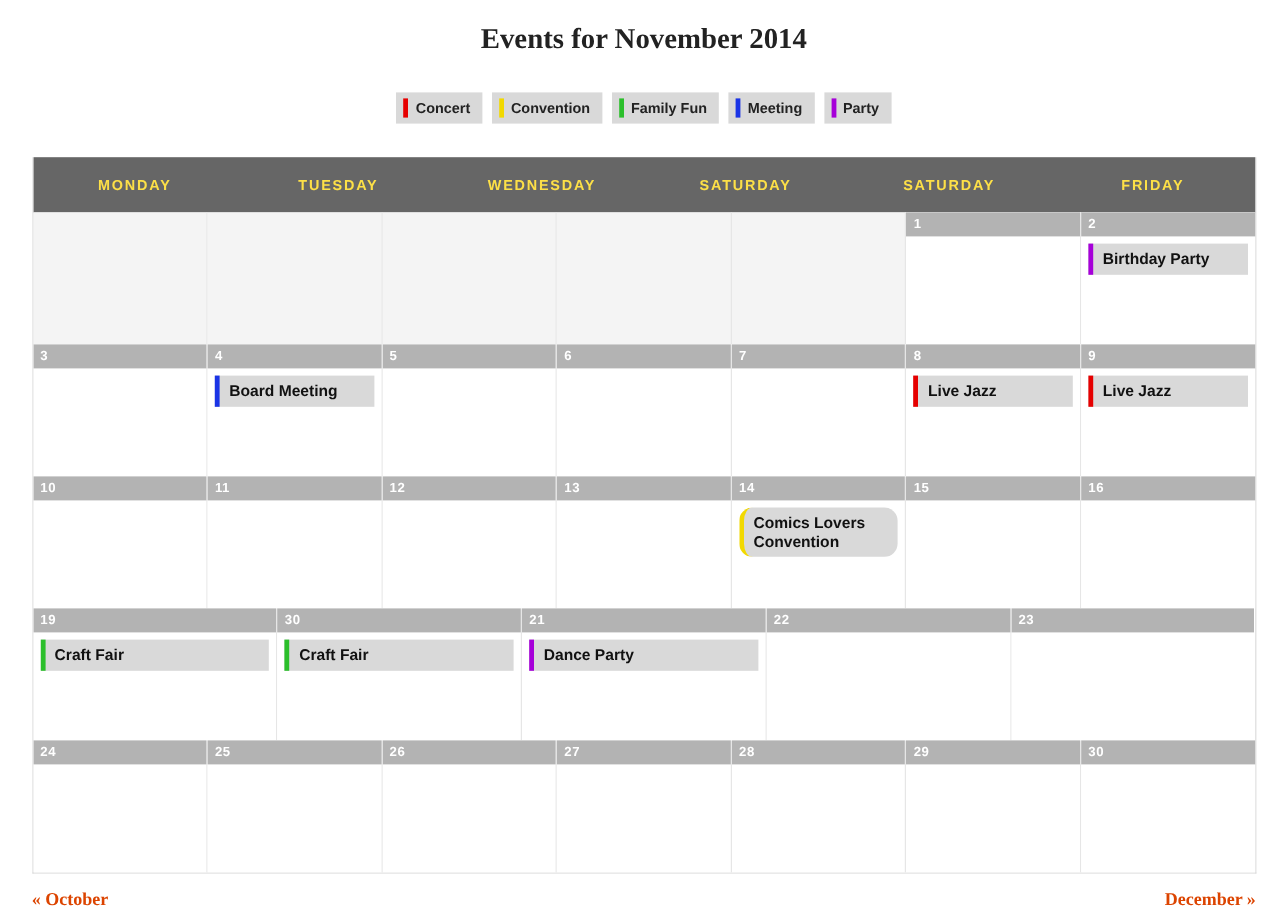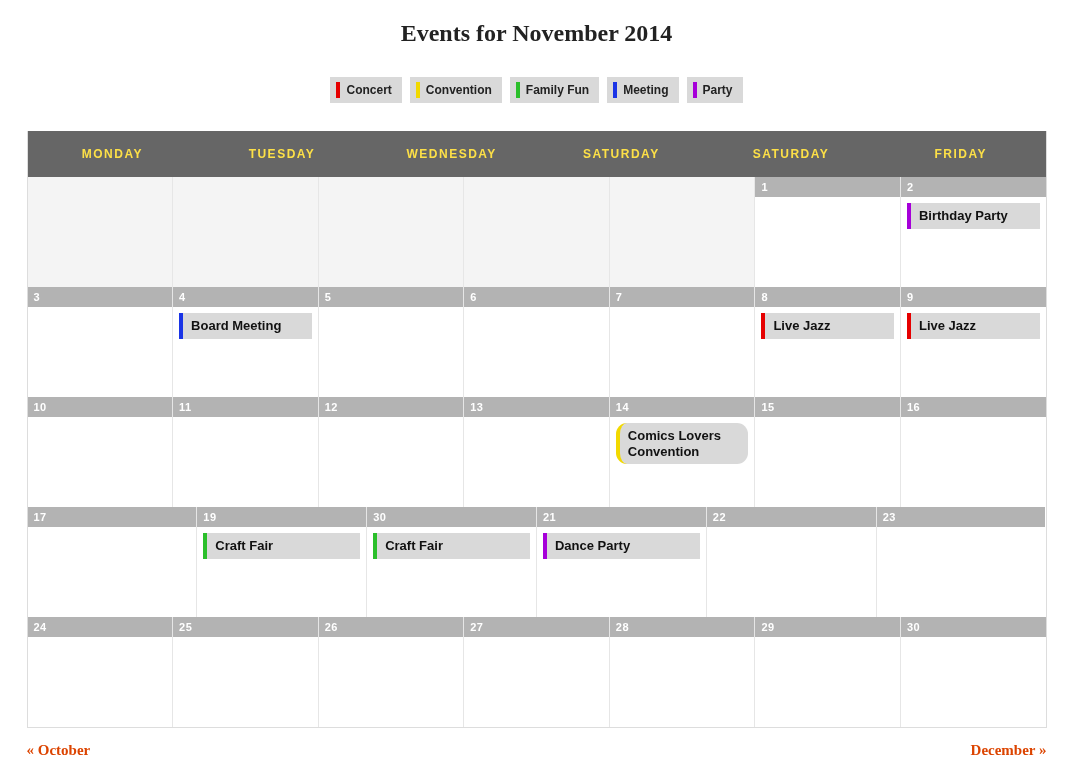--- a/index.html
+++ b/index.html
@@ -197,23 +197,20 @@
           </div>
           <div class="cal-cell">
             <span class="daynum">15</span>
           </div>
           <div class="cal-cell">
             <span class="daynum">16</span>
           </div>
         </div>
         <div class="cal-row">
           <div class="cal-cell">
-            <span class="daynum">17</span>
-          </div>
-          <div class="cal-cell">
             <span class="daynum">19</span>
             <div class="event" style="border-left-color: rgb(43, 191, 43);">Craft Fair</div>
           </div>
           <div class="cal-cell">
             <span class="daynum">30</span>
             <div class="event" style="border-left-color: rgb(43, 191, 43);">Craft Fair</div>
           </div>
           <div class="cal-cell">
             <span class="daynum">21</span>
             <div class="event" style="border-left-color: rgb(166, 0, 217);">Dance Party</div>

